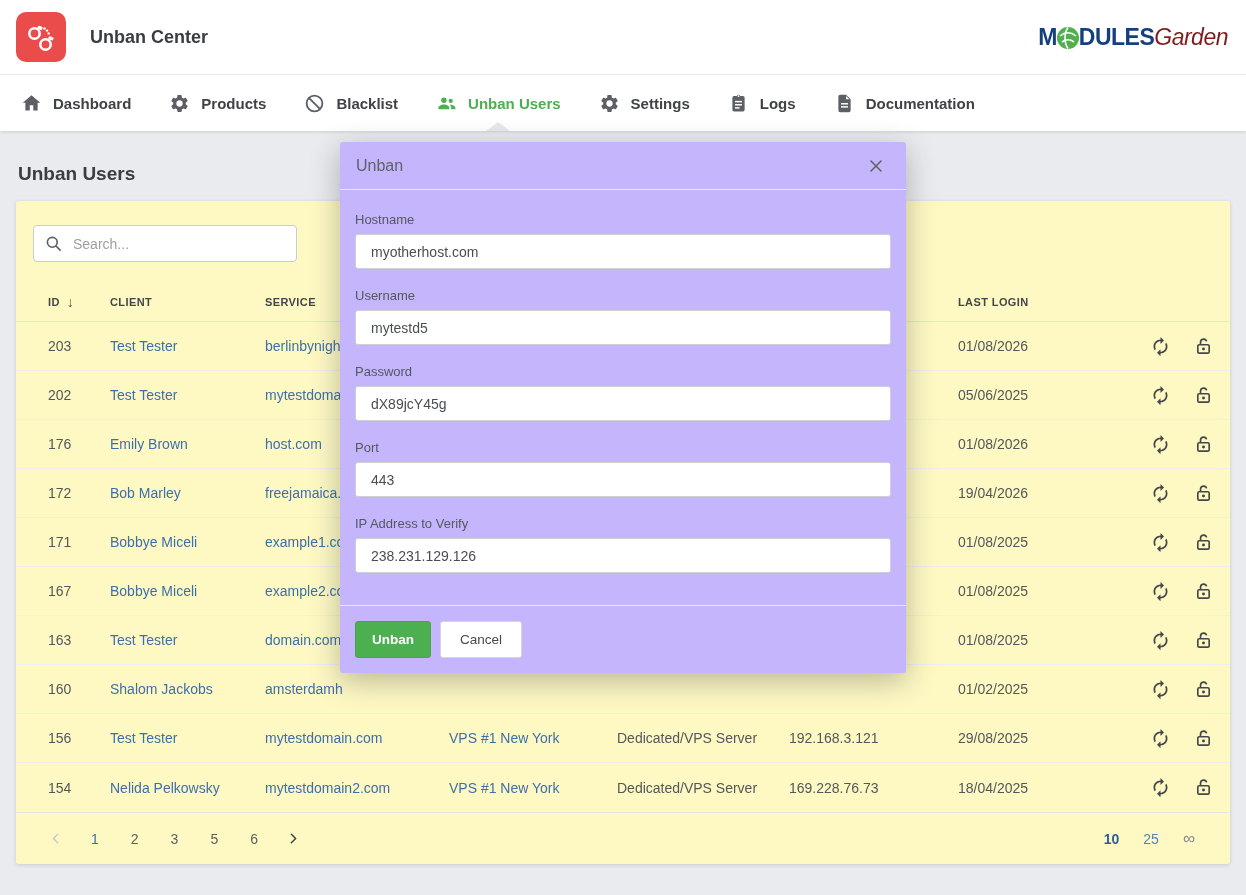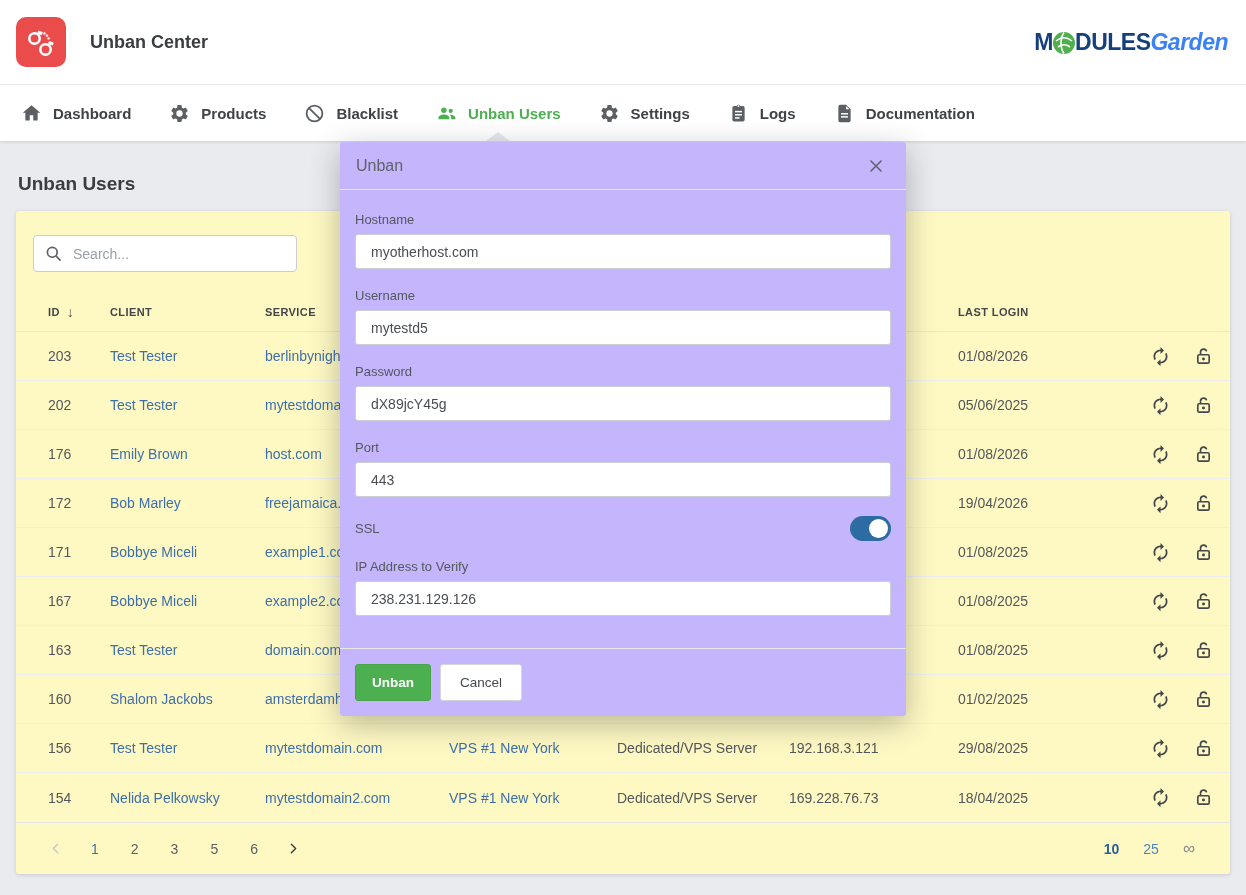--- a/index.html
+++ b/index.html
@@ -5,32 +5,32 @@
   * { margin:0; padding:0; box-sizing:border-box; }
   html,body { width:1246px; height:895px; }
   body {
     position:relative; overflow:hidden;
     background:#e9ebee;
     font-family:"Liberation Sans", sans-serif;
     color:#3c4045;
   }
   
   .app-header {
-    height:85px; background:#fff; display:flex; align-items:center;
+    height:75px; background:#fff; display:flex; align-items:center;
     padding:0 18px 0 16px; border-bottom:1px solid #ececee;
   }
   .app-logo {
     width:50px; height:50px; border-radius:10px; background:#ea4b4b;
     display:flex; align-items:center; justify-content:center; flex:0 0 auto;
   }
   .app-title { margin-left:24px; font-size:18px; font-weight:700; color:#3a3d42; }
   .brand { margin-left:auto; display:flex; align-items:center; font-size:23px; line-height:1; }
   .brand .b-navy { color:#16407c; font-weight:800; letter-spacing:-0.5px; }
   .brand .b-globe { width:24px; height:24px; margin:0 -1px; position:relative; top:1px; }
-  .brand .b-green { color:#3b82f6; font-weight:700; font-style:italic; letter-spacing:-0.5px; }
+  .brand .b-green { color:#7f1d1d; font-weight:400; font-style:italic; letter-spacing:-0.5px; }
 
   
   .nav {
     position:relative; height:56px; background:#fff;
     display:flex; align-items:center; gap:8px; padding:0 6px;
     box-shadow:0 1px 3px rgba(0,0,0,.12); z-index:2;
   }
   .nav-item {
     display:flex; align-items:center; gap:11px; padding:0 15px; height:100%;
     font-size:15px; font-weight:600; color:#3f4348; cursor:pointer; position:relative;
@@ -545,26 +545,20 @@
       <input type="text" value="mytestd5" style="">
     </div>
     <div class="field">
       <label>Password</label>
       <input type="text" value="dX89jcY45g" style="">
     </div>
     <div class="field">
       <label>Port</label>
       <input type="text" value="443" style="">
     </div>
-    <div class="field-toggle">
-      <span class="tlabel">SSL</span>
-      <div class="toggle">
-          <div class="knob"></div>
-        </div>
-    </div>
     <div class="field last">
       <label>IP Address to Verify</label>
       <input type="text" value="238.231.129.126" style="">
     </div>
   </div>
   <div class="modal-footer">
     <button class="btn btn-green">Unban</button>
     <button class="btn btn-plain">Cancel</button>
   </div>
 </div>

